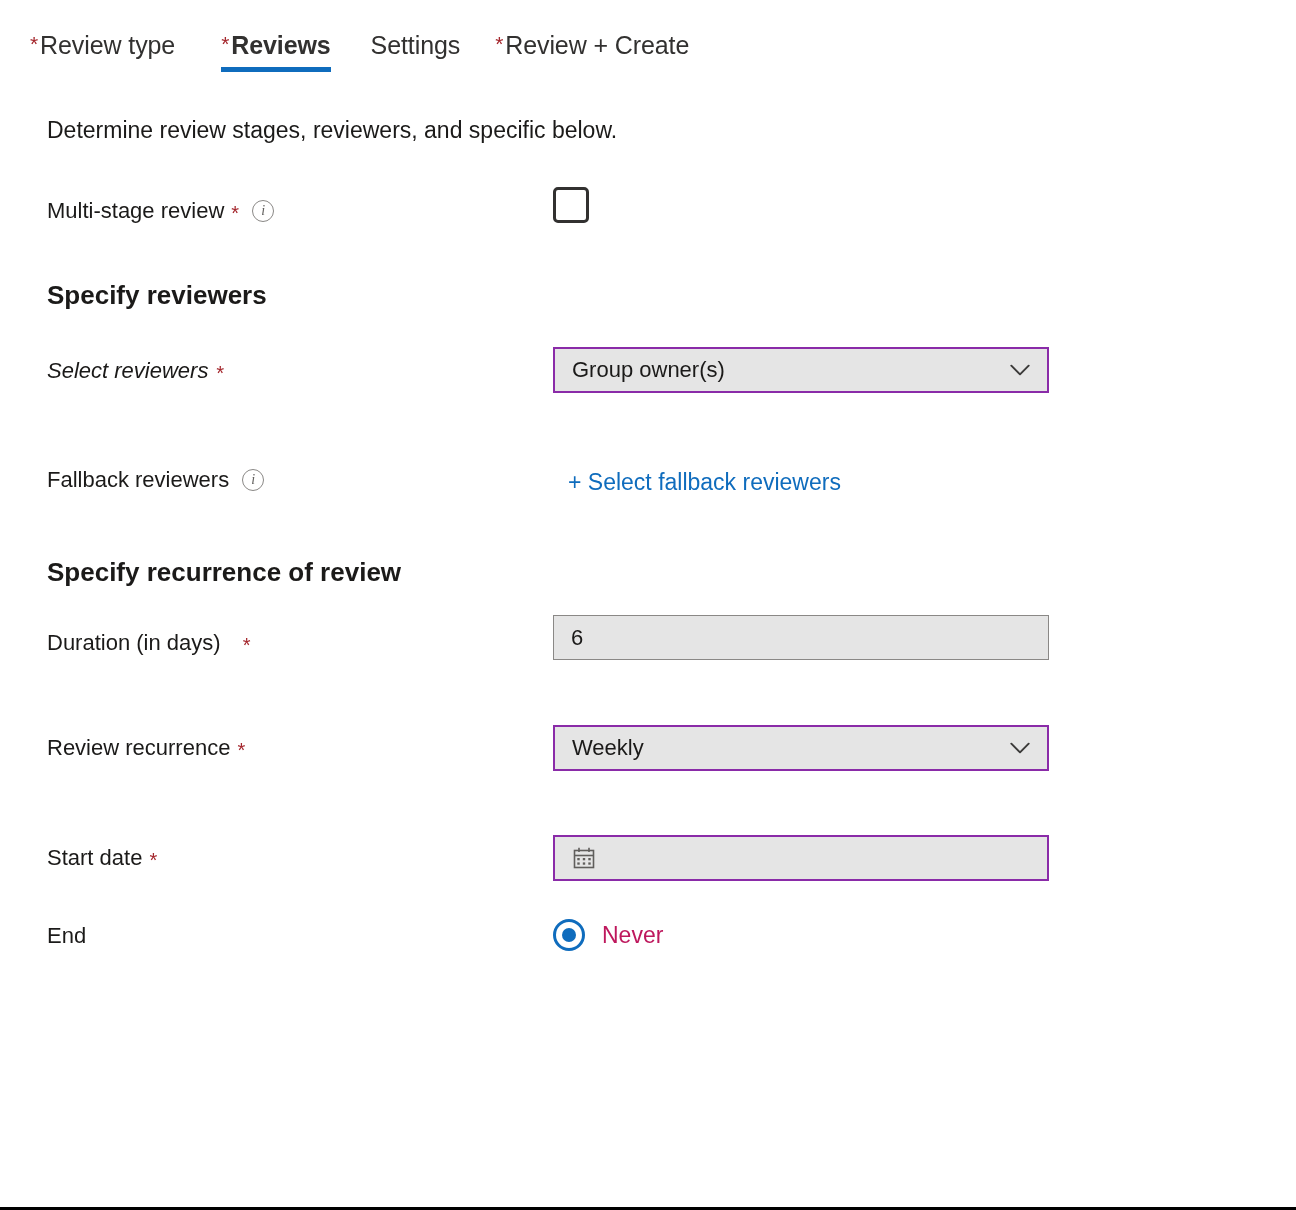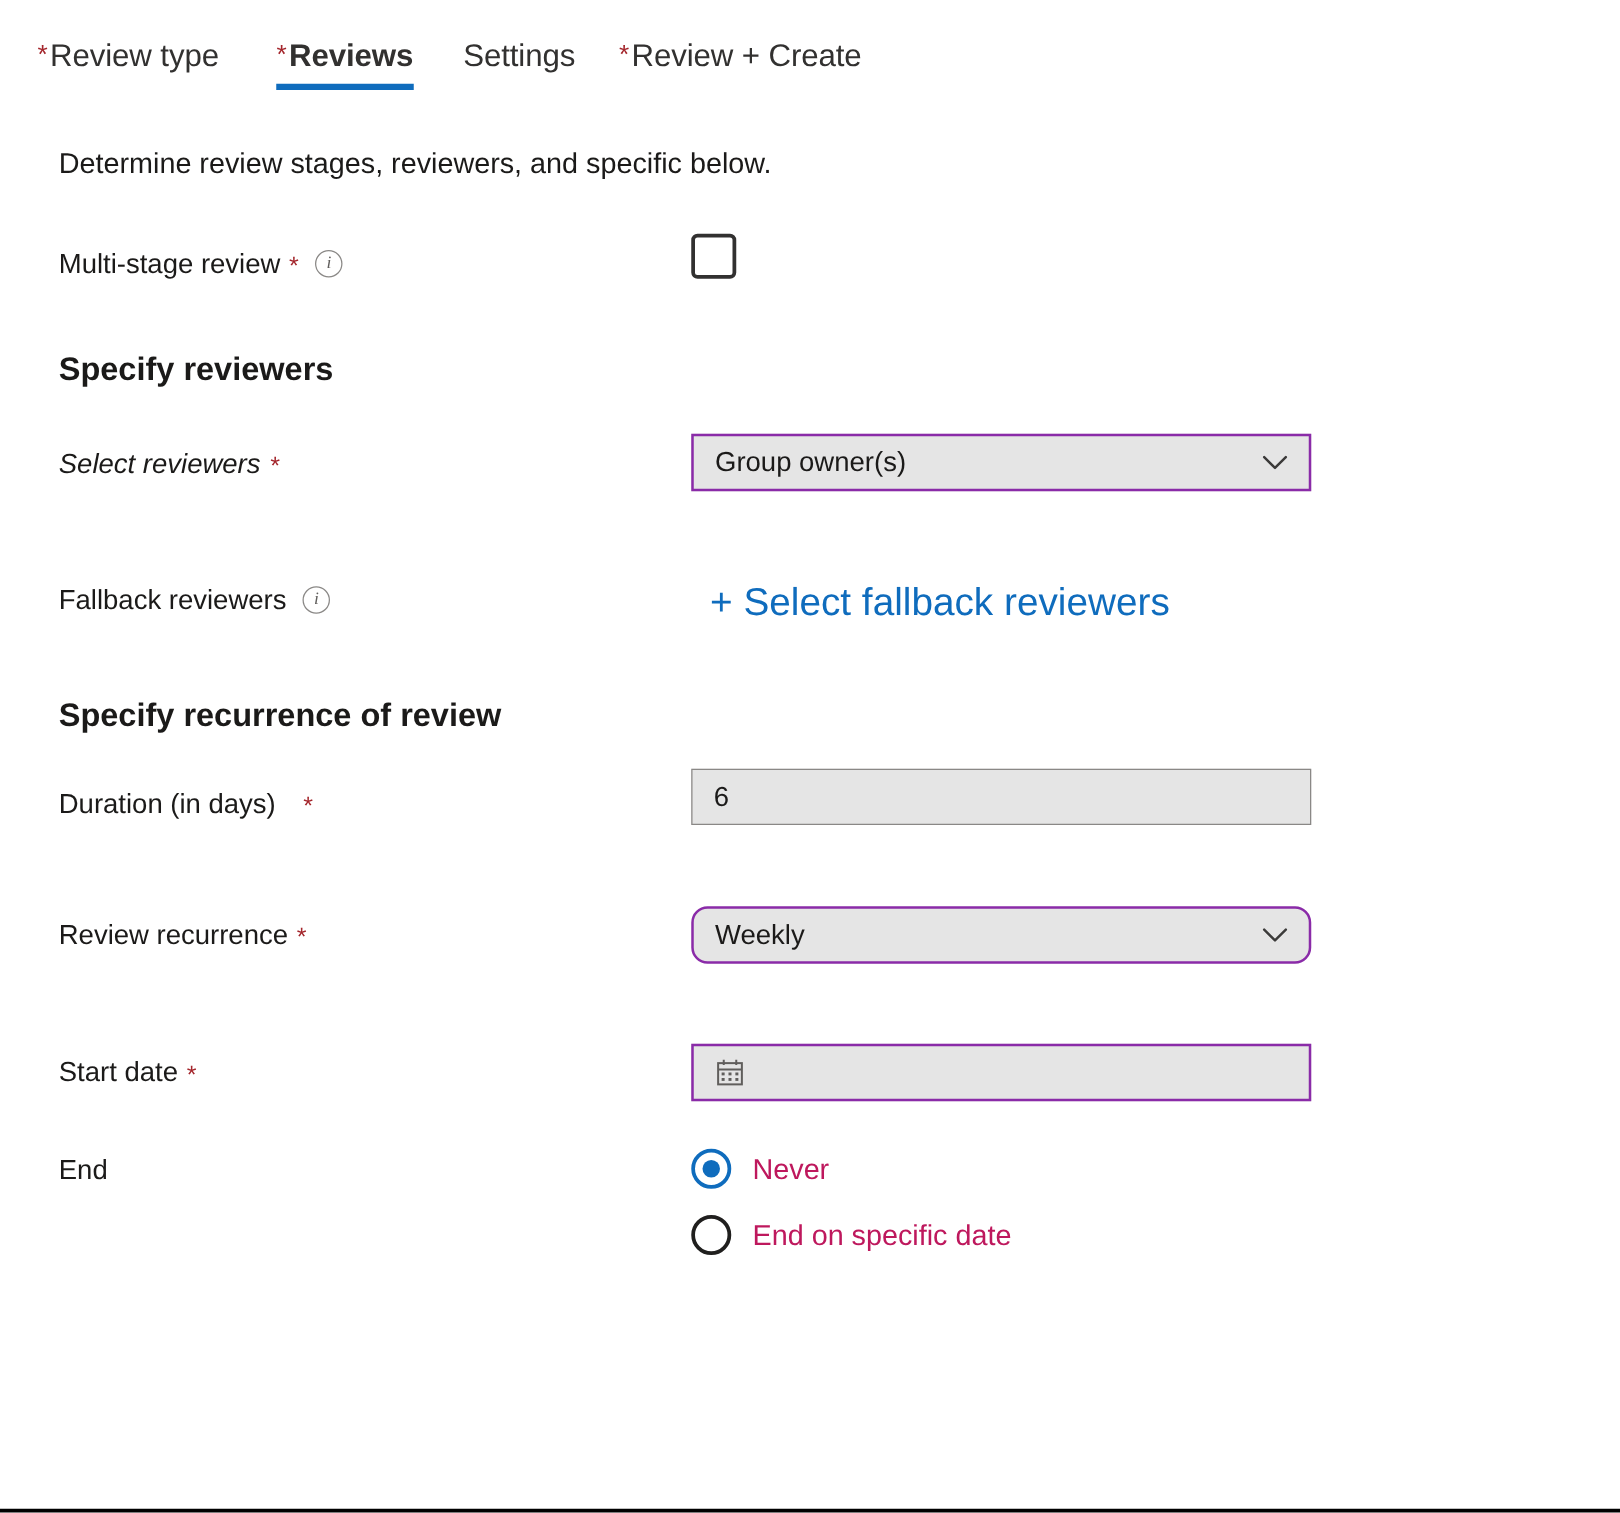--- a/index.html
+++ b/index.html
@@ -170,21 +170,21 @@
   }
   .cal-icon {
     width: 24px;
     height: 24px;
     flex: 0 0 24px;
     cursor: pointer;
   }
 
   .link {
     position: absolute;
-    font-size: 31px;
+    font-size: 23px;
     line-height: 30px;
     color: #0f6cbd;
     white-space: nowrap;
     cursor: pointer;
   }
 
   
   .radio-group { position: absolute; }
   .radio-item {
     display: flex;
@@ -296,21 +296,21 @@
     <div class="field gray" style="left:553px; top:529px; width:496px; height:45px;">
       <span class="value">6</span>
     </div>
   </div>
 
   <div class="row">
     <div class="label" style="top:647px;">
       <span>Review recurrence</span>
       <span class="req">*</span>
     </div>
-    <div class="field purple" style="left:553px; top:639px; width:496px; height:46px;border-radius:13px;">
+    <div class="field purple" style="left:553px; top:639px; width:496px; height:46px;">
       <span class="value">Weekly</span>
       <svg class="chevron" viewBox="0 0 24 24">
         <path d="M4 8 L12 16 L20 8" fill="none" stroke="#3b3a39" stroke-width="1.8" stroke-linecap="round" stroke-linejoin="round"></path>
       </svg>
     </div>
   </div>
 
   <div class="row">
     <div class="label" style="top:757px;">
       <span>Start date</span>
@@ -334,20 +334,16 @@
 
   <div class="row">
     <div class="label" style="top:835px;justify-content:center;">
       <span>End</span>
     </div>
     <div class="radio-group" style="left:553px; top:827px;">
       <div class="radio-item">
         <span class="radio checked"></span>
         <span class="radio-label">Never</span>
       </div>
-      <div class="radio-item">
-        <span class="radio"></span>
-        <span class="radio-label">End on specific date</span>
-      </div>
     </div>
   </div>
 
 </div>
 
 </body></html>

